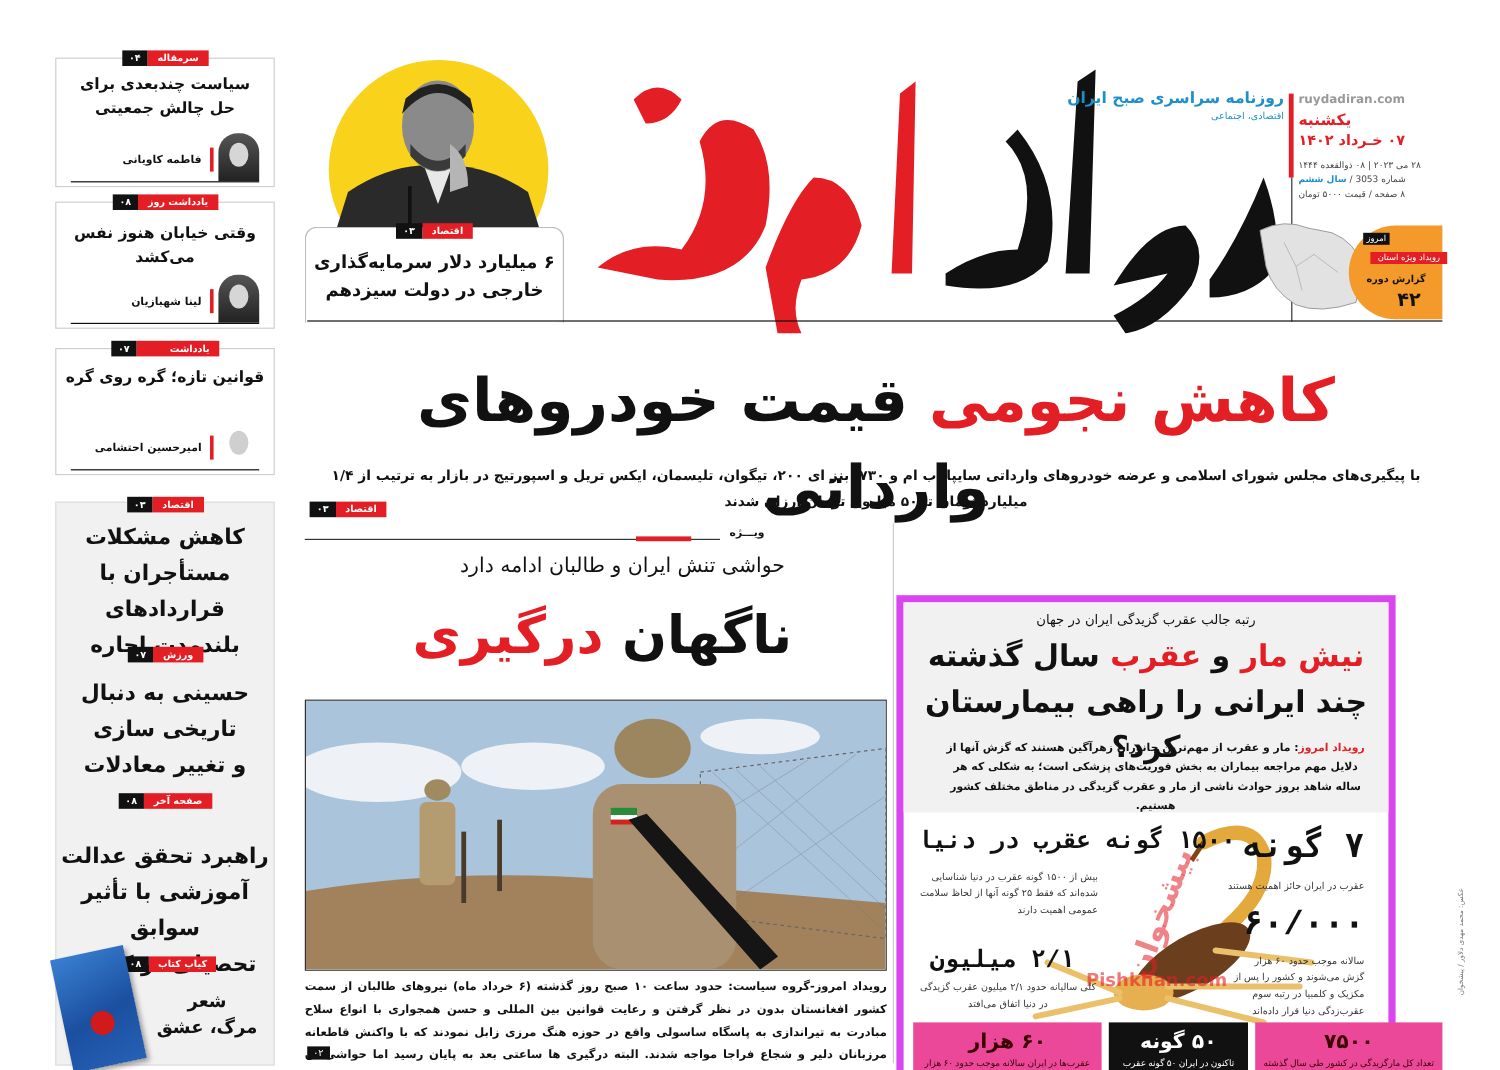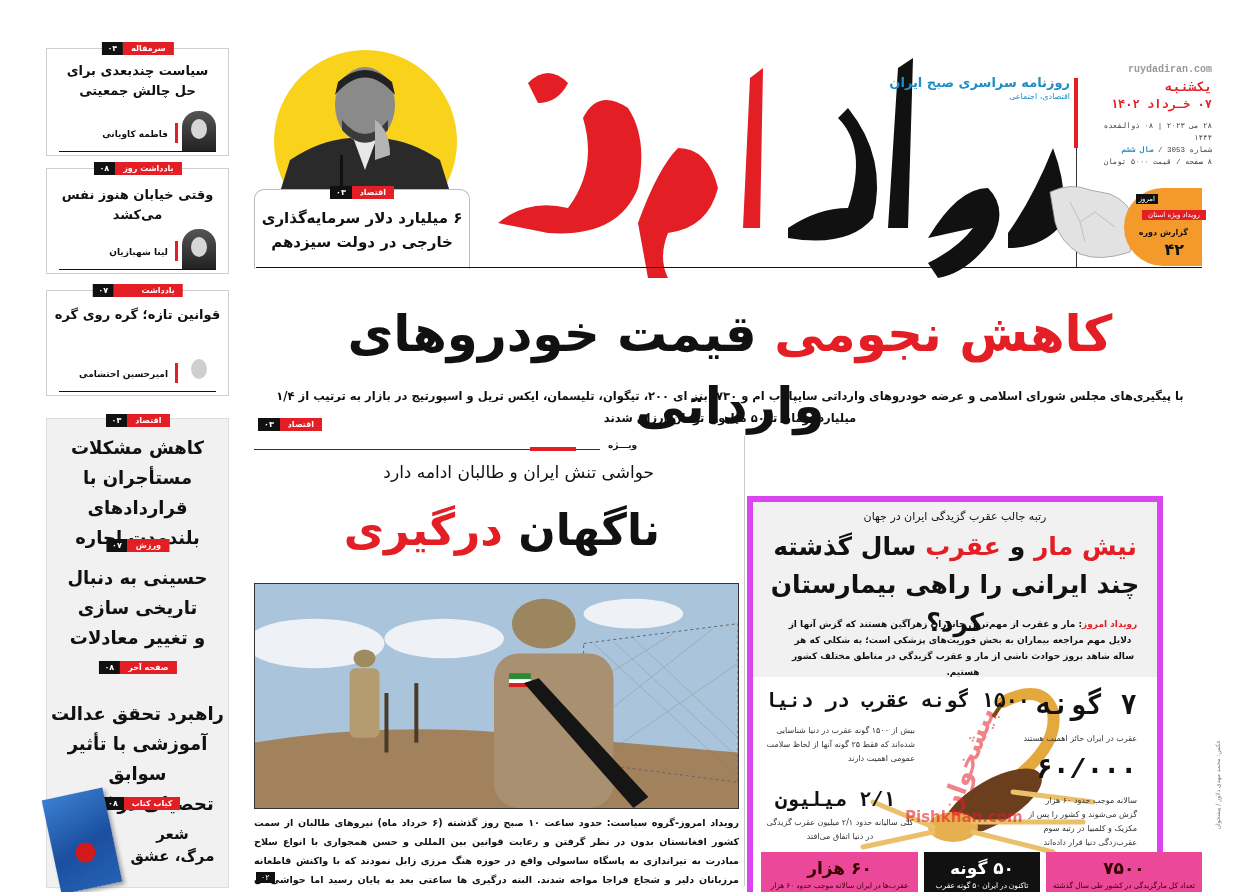--- a/index.html
+++ b/index.html
@@ -26,21 +26,21 @@
   .book { position: absolute; left: 4px; top: 374px; width: 62px; height: 96px; background: linear-gradient(160deg,#3a7fd0,#1b4fa0 55%,#2661b5); transform: rotate(-12deg); box-shadow: 2px 3px 4px rgba(0,0,0,.35); }
   .book .rose { position: absolute; left: 22px; top: 50px; width: 20px; height: 20px; border-radius: 50%; background: #d31a1a; }
 
   
   .logo { position: absolute; left: 488px; top: 48px; width: 580px; height: 230px; }
   .tagline { position: absolute; left: 880px; top: 75px; width: 190px; text-align: right; }
   .tagline .l1 { color: #1e8fc9; font-weight: bold; font-size: 13px; }
   .tagline .l2 { color: #1e8fc9; font-size: 8px; margin-top: 2px; }
   .v-red { position: absolute; left: 1074px; top: 78px; width: 4px; height: 70px; background: #e31e24; }
   .v-line { position: absolute; left: 1076px; top: 148px; width: 1px; height: 120px; background: #333; }
-  .dateblock { position: absolute; left: 1082px; top: 64px; width: 130px; text-align: right; font-family: Liberation Mono, monospace; }
+  .dateblock { position: absolute; left: 1082px; top: 78px; width: 130px; text-align: left; }
   .dateblock .site { color: #999; font-size: 10px; font-weight: bold; }
   .dateblock .day { color: #e31e24; font-size: 13px; font-weight: bold; margin-top: 4px; }
   .dateblock .date { color: #e31e24; font-size: 12px; font-weight: bold; margin-top: 2px; }
   .dateblock .meta { font-size: 7.5px; color: #444; margin-top: 8px; line-height: 12px; }
   .dateblock .meta .blue { color: #1e8fc9; font-weight: bold; }
   .map { position: absolute; left: 1040px; top: 182px; width: 100px; height: 80px; }
   .orange { position: absolute; left: 1124px; top: 188px; width: 78px; height: 78px; border-radius: 50% 0 0 50%; background: #f39a2a; }
   .orange .emr { position: absolute; right: 44px; top: 6px; background: #111; color: #fff; font-size: 7px; padding: 1px 3px; }
   .orange .strip { position: absolute; right: -4px; top: 22px; background: #e31e24; color: #fff; font-size: 7px; padding: 1px 6px; white-space: nowrap; }
   .orange .rep { position: absolute; right: 14px; top: 40px; font-size: 8px; font-weight: bold; }

